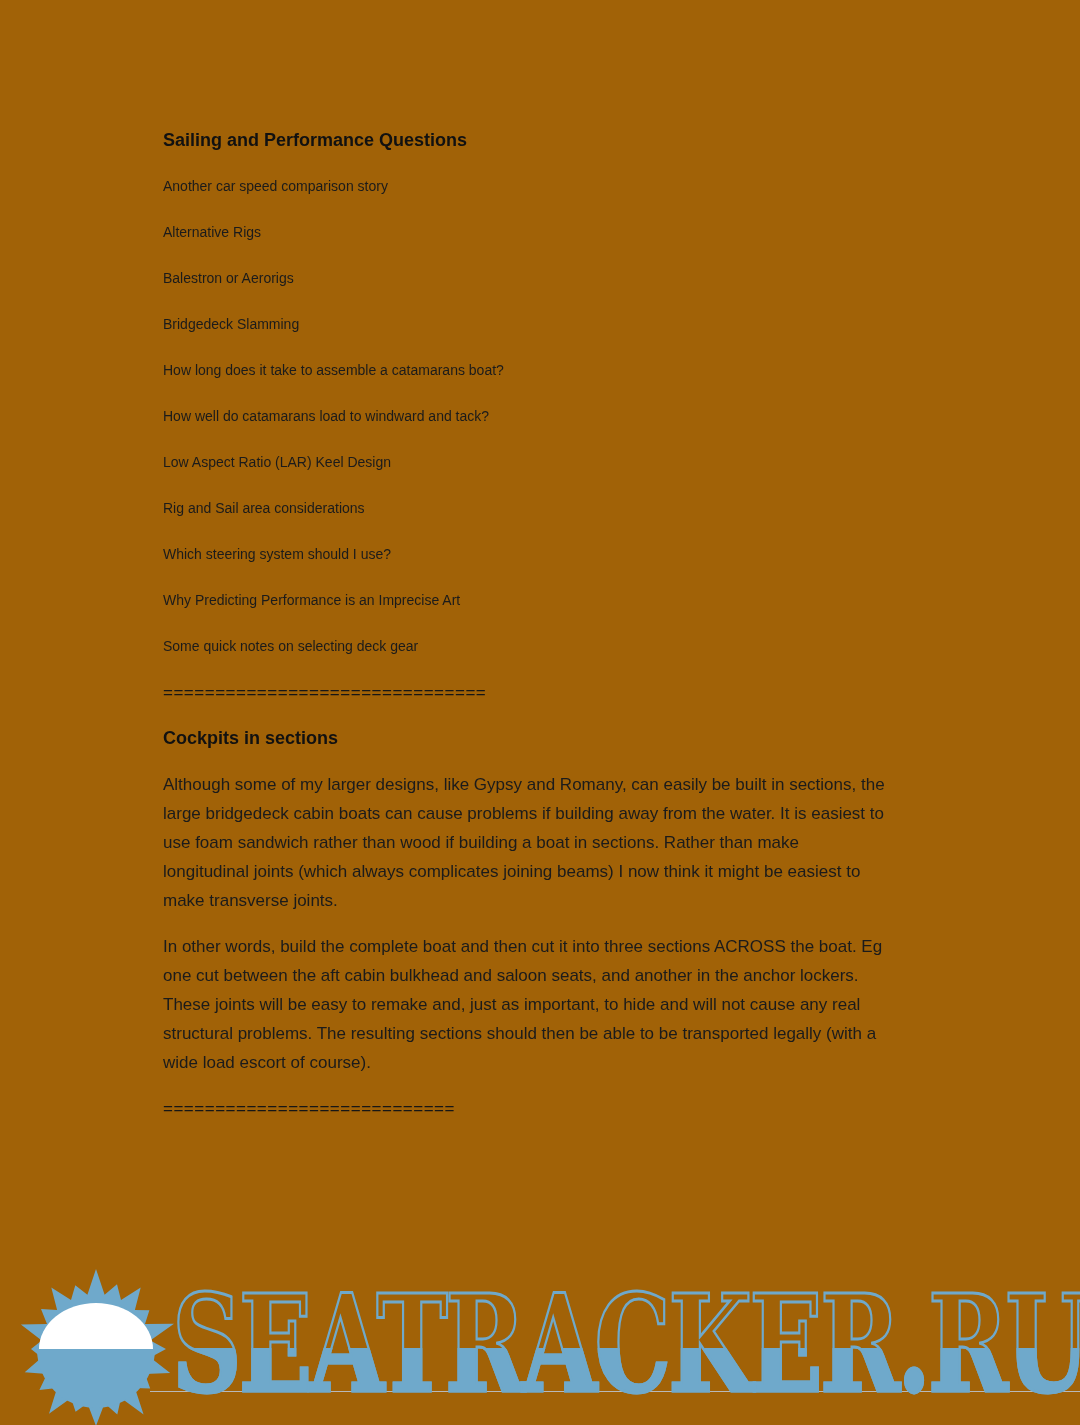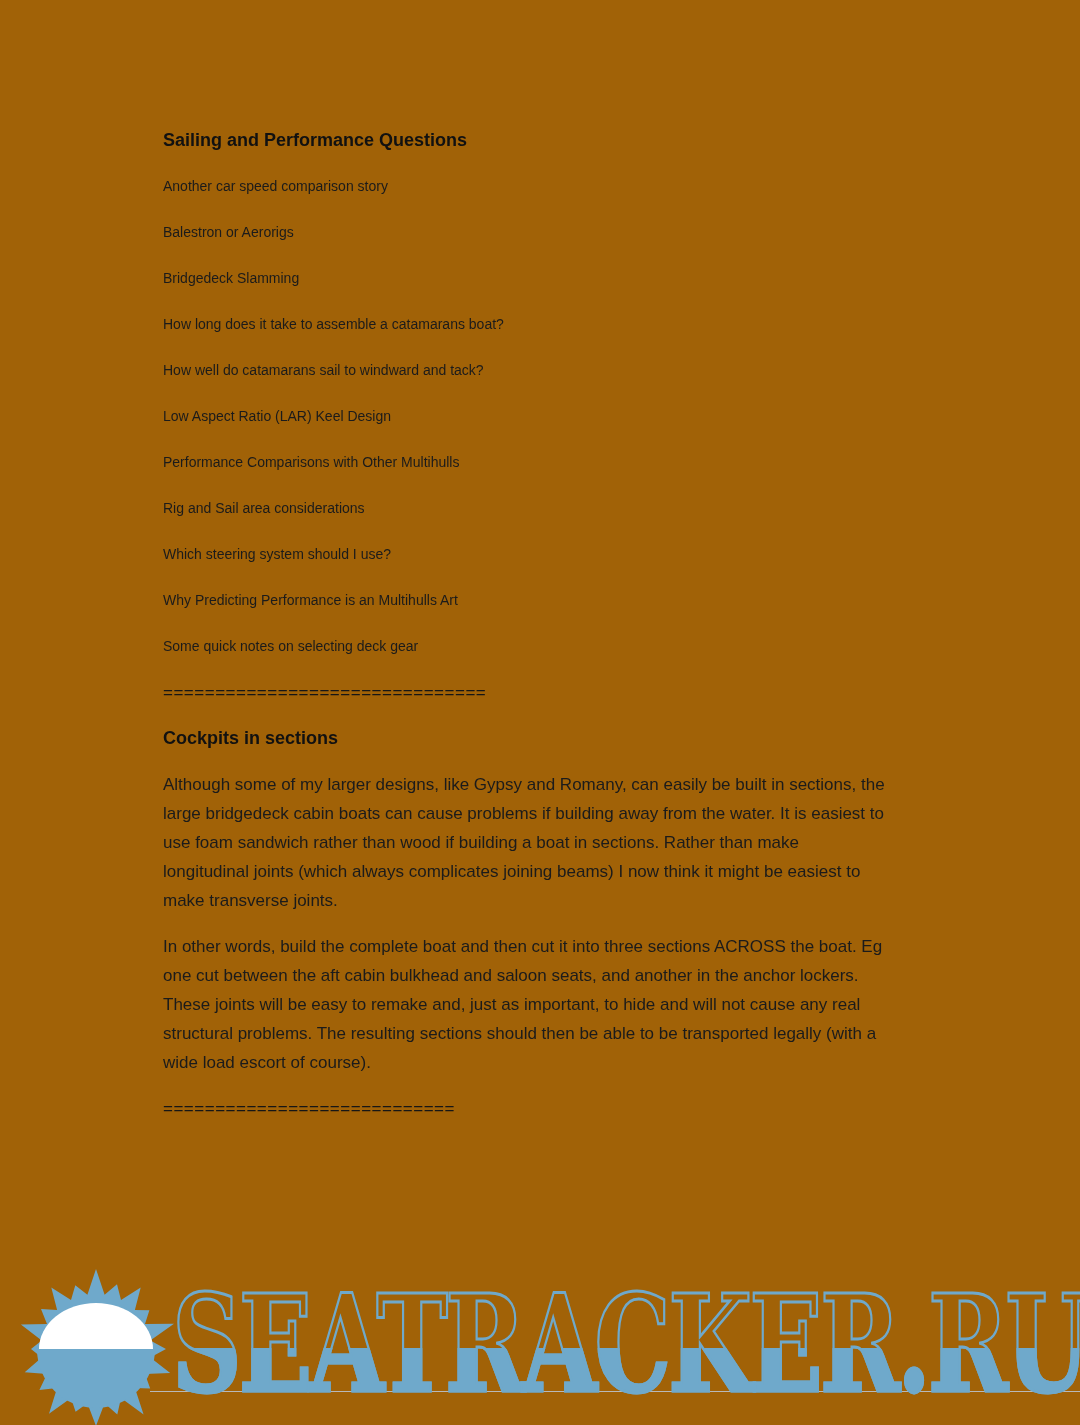--- a/index.html
+++ b/index.html
@@ -79,29 +79,29 @@
 </head>
 <body>
 
 <div class="page">
   <div class="content">
 
     <p class="doc-line doc-heading">Sailing and Performance Questions</p>
 
     <ul class="topic-list">
         <li>Another car speed comparison story</li>
+        <li>Alternative Rigs</li>
         <li>Balestron or Aerorigs</li>
         <li>Bridgedeck Slamming</li>
         <li>How long does it take to assemble a catamarans boat?</li>
-        <li>How well do catamarans sail to windward and tack?</li>
+        <li>How well do catamarans load to windward and tack?</li>
         <li>Low Aspect Ratio (LAR) Keel Design</li>
-        <li>Performance Comparisons with Other Multihulls</li>
         <li>Rig and Sail area considerations</li>
         <li>Which steering system should I use?</li>
-        <li>Why Predicting Performance is an Multihulls Art</li>
+        <li>Why Predicting Performance is an Imprecise Art</li>
         <li>Some quick notes on selecting deck gear</li>
       </ul>
 
     <p class="doc-line separator">===============================</p>
 
     <p class="doc-line doc-heading">Cockpits in sections</p>
 
     <p class="doc-line">Although some of my larger designs, like Gypsy and Romany, can easily be built in sections, the
 large bridgedeck cabin boats can cause problems if building away from the water. It is easiest to
 use foam sandwich rather than wood if building a boat in sections. Rather than make

